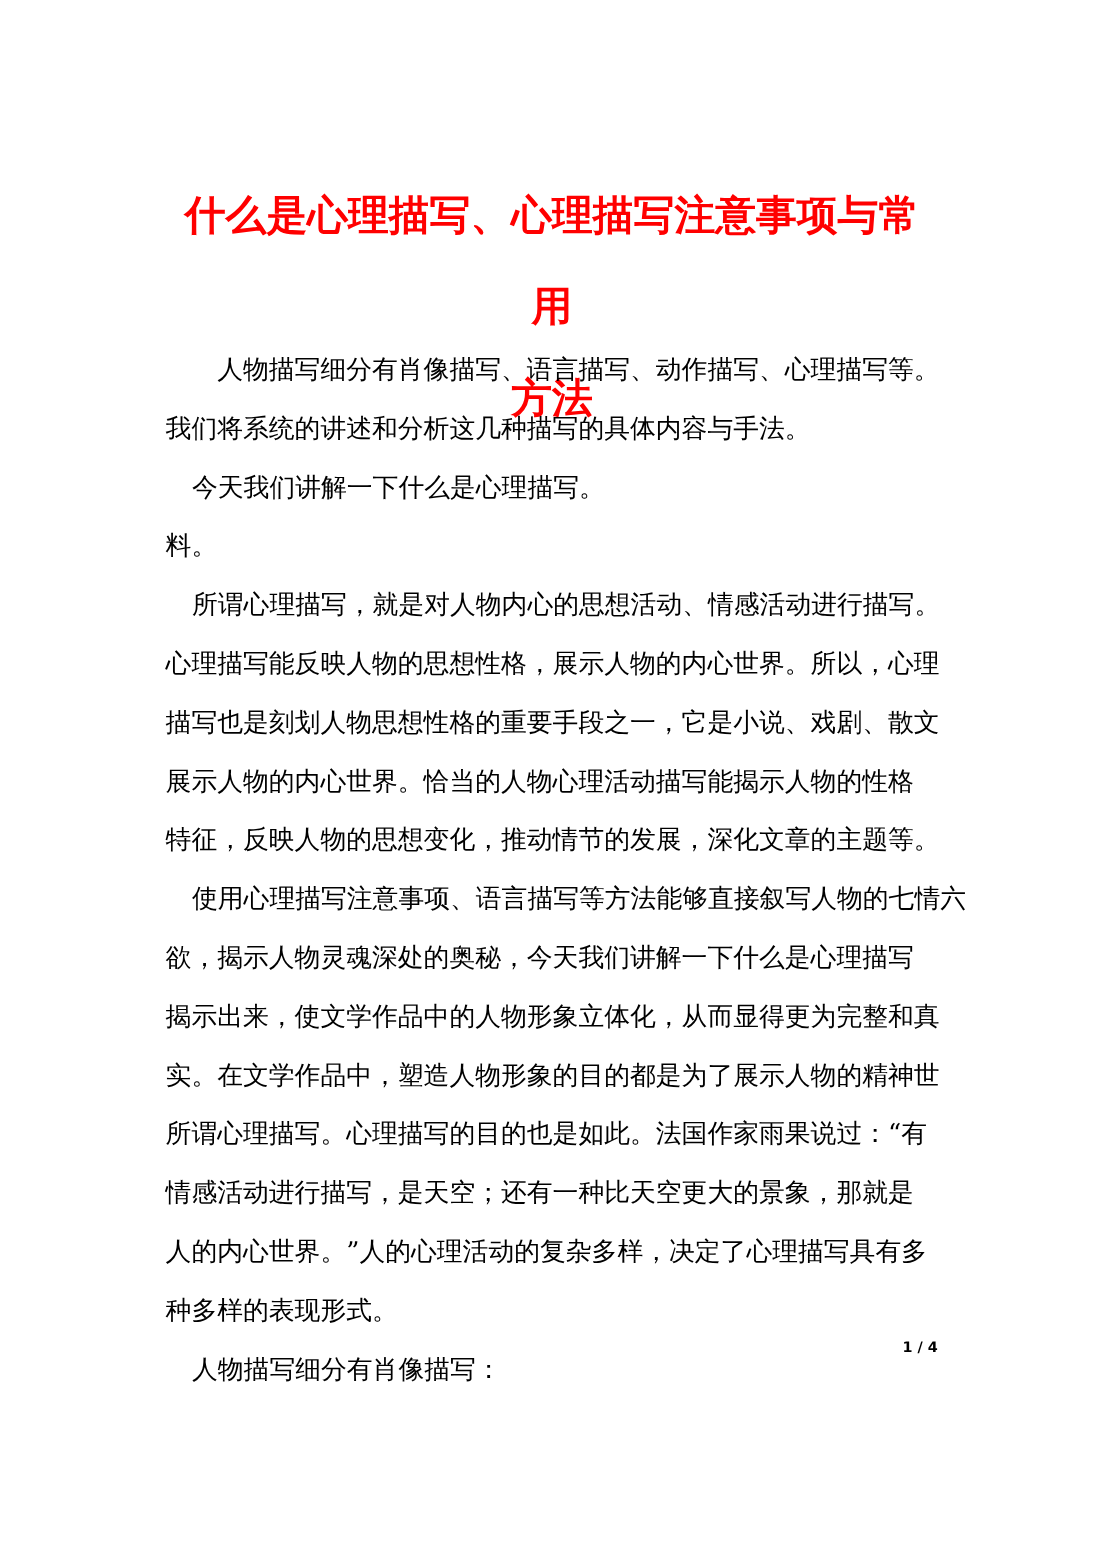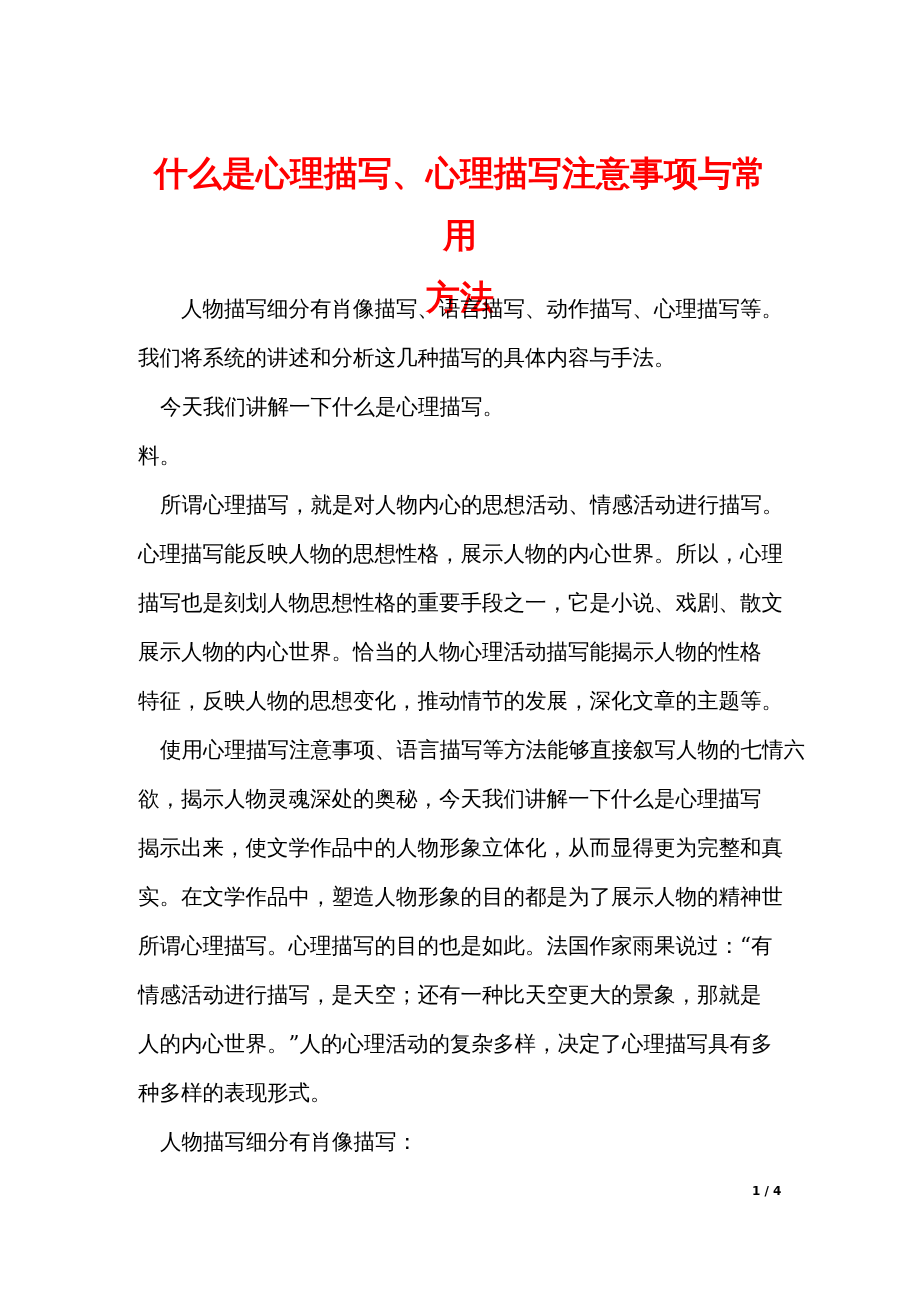--- a/index.html
+++ b/index.html
@@ -24,21 +24,21 @@
       background: #ffffff;
     }
     .title {
       position: absolute;
       left: 138px;
       width: 644px;
       top: 142px;
       text-align: center;
       color: #ff0000;
       font-size: 34px;
-      line-height: 62px;
+      line-height: 76px;
       font-weight: bold;
       letter-spacing: 0px;
     }
     .body {
       position: absolute;
       left: 138px;
       width: 646px;
       top: 284px;
     }
     .para {
@@ -52,21 +52,21 @@
     .para .line {
       display: block;
       white-space: nowrap;
       height: 49px;
     }
     .indent1 { padding-left: 43px; }
     .indent2 { padding-left: 22px; }
     .page-number {
       position: absolute;
       left: 752px;
-      top: 1184px;
+      top: 1116px;
       font-family: "DejaVu Sans", "Liberation Sans", sans-serif;
       font-size: 12px;
       font-weight: bold;
       color: #000000;
     }
   </style>
 </head>
 <body>
 
 <div class="page">

